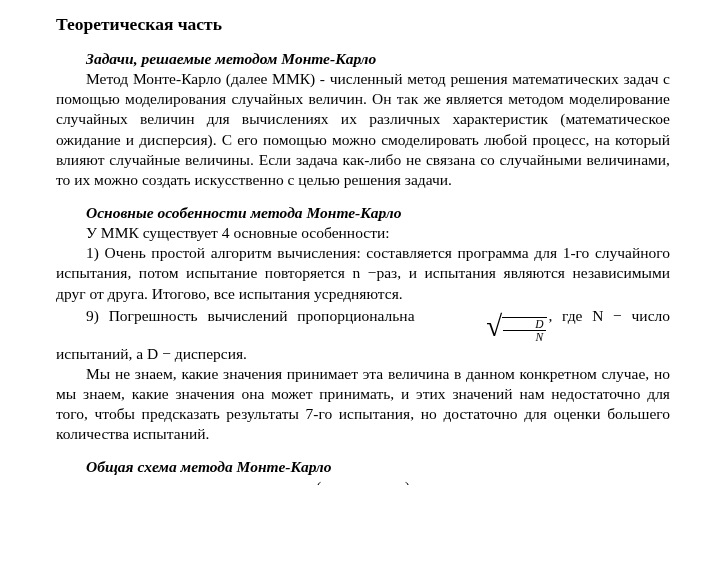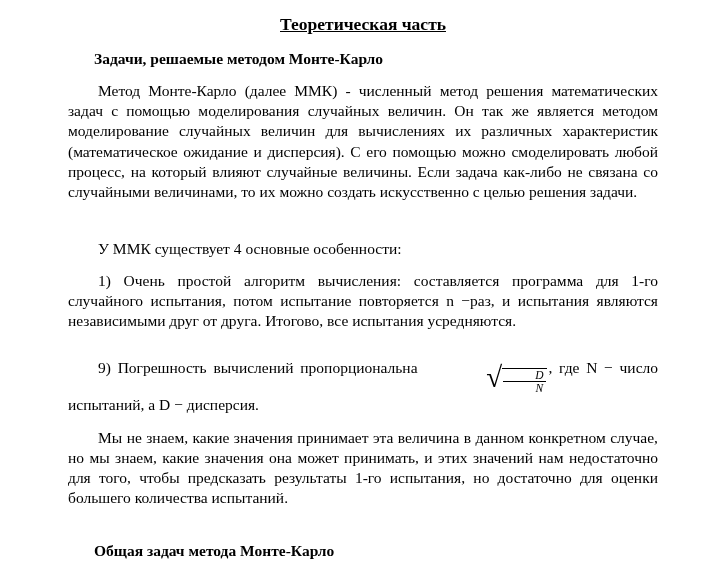--- a/index.html
+++ b/index.html
@@ -15,40 +15,39 @@
     color: #000000;
   }
   .page {
     width: 726px;
     height: 576px;
     box-sizing: border-box;
     padding: 10px 56px 0 56px;
     position: relative;
   }
   .doc-title {
-    text-align: center;
     font-weight: bold;
     font-size: 17.5px;
     line-height: 1.2;
     margin: 4px 0 14px 0;
-    text-decoration: underline;
   }
   p {
-    margin: 12px;
+    margin: 0;
     font-size: 15.5px;
     line-height: 1.30;
     text-align: justify;
     text-indent: 30px;
   }
   .subhead {
+    font-style: italic;
     font-weight: bold;
     text-indent: 30px;
     font-size: 15.5px;
     line-height: 1.30;
-    margin: 8px;
+    margin: 0;
   }
   .gap {
     height: 13px;
   }
   .gap-sm {
     height: 2px;
   }
   
   .sqrt-wrap {
     display: inline-block;
@@ -102,30 +101,31 @@
 
 <div class="page">
 
   <div class="doc-title">Теоретическая часть</div>
 
   <p class="subhead">Задачи, решаемые методом Монте-Карло</p>
   <p>Метод Монте-Карло (далее ММК) - численный метод решения математических задач с помощью моделирования случайных величин. Он так же является методом моделирование случайных величин для вычислениях их различных характеристик (математическое ожидание и дисперсия). С его помощью можно смоделировать любой процесс, на который влияют случайные величины. Если задача как-либо не связана со случайными величинами, то их можно создать искусственно с целью решения задачи.</p>
 
   <div class="gap"></div>
 
+  <p class="subhead">Основные особенности метода Монте-Карло</p>
   <p>У ММК существует 4 основные особенности:</p>
   <p>1) Очень простой алгоритм вычисления: составляется программа для 1-го случайного испытания, потом испытание повторяется n −раз, и испытания являются независимыми друг от друга. Итогово, все испытания усредняются.</p>
 
   <div class="gap-sm"></div>
 
   <p>
     <span>9) Погрешность  вычислений пропорциональна</span>
     <span class="sqrt-wrap"><span class="sqrt-sign">√</span><span class="frac"><span class="num">D</span><span class="den">N</span></span></span><span>, где N − число испытаний, а D − дисперсия.</span>
   </p>
 
-  <p>Мы не знаем, какие значения принимает эта величина в данном конкретном случае, но мы знаем, какие значения она может принимать, и этих значений нам недостаточно для того, чтобы предсказать результаты 1-го испытания, но достаточно для оценки большего количества испытаний.</p>
+  <p>Мы не знаем, какие значения принимает эта величина в данном конкретном случае, но мы знаем, какие значения она может принимать, и этих значений нам недостаточно для того, чтобы предсказать результаты 7-го испытания, но достаточно для оценки большего количества испытаний.</p>
 
   <div class="gap"></div>
 
-  <p class="subhead">Общая задач метода Монте-Карло</p>
+  <p class="subhead">Общая схема метода Монте-Карло</p>
   <p class="bottom-cut">(x₁, x₂, … , xₙ)</p>
 
 </div>
 
 </body></html>

